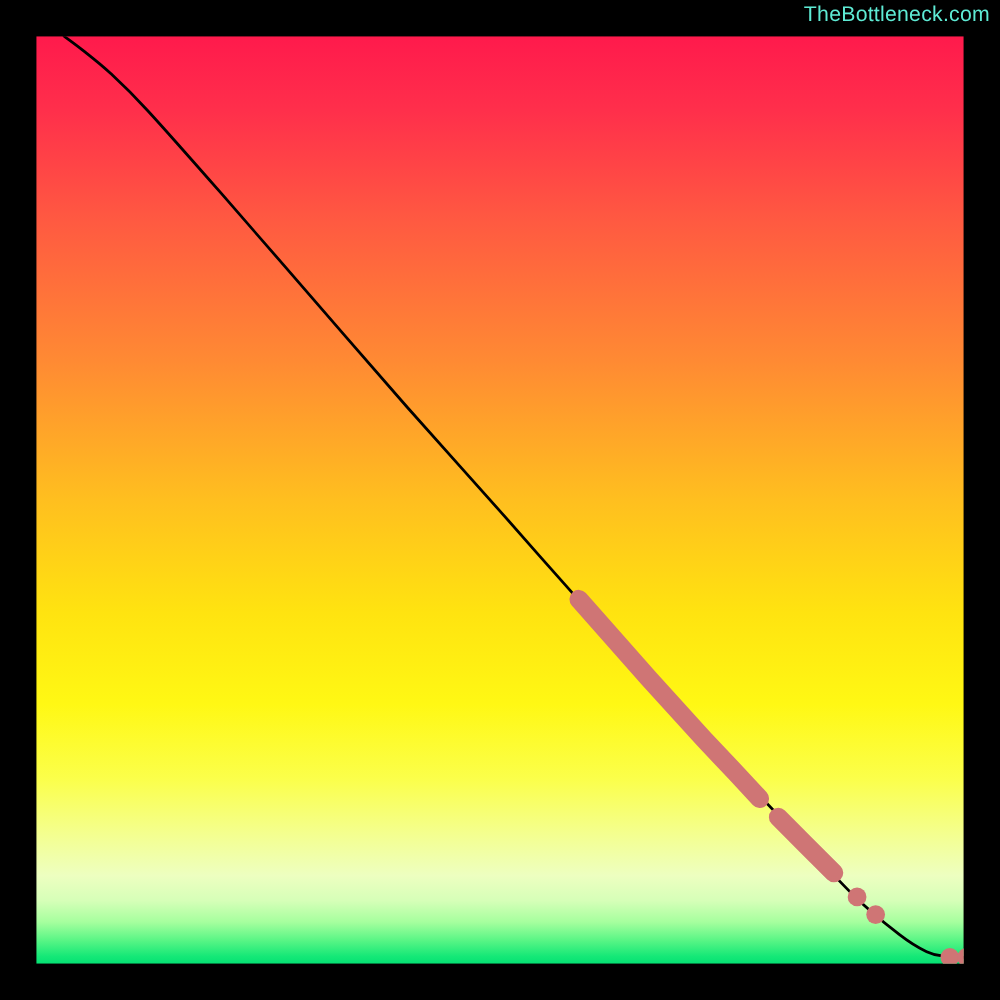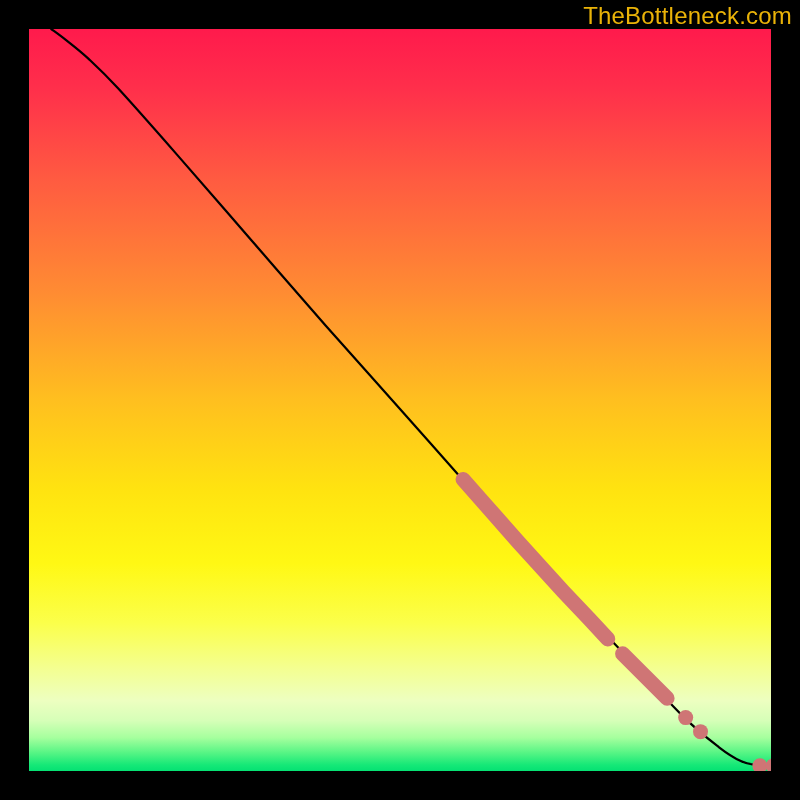--- a/index.html
+++ b/index.html
@@ -14,22 +14,22 @@
   .stage {
     position: relative;
     width: 800px;
     height: 800px;
     background: #000;
   }
   .attribution {
     position: absolute;
     top: 2px;
     right: 8px;
-    color: #eab308;
-    font-size: 24px;
+    color: #5eead4;
+    font-size: 17px;
     font-weight: 400;
     letter-spacing: 0.2px;
     z-index: 10;
   }
   svg.chart {
     position: absolute;
     left: 29px;
     top: 29px;
     width: 742px;
     height: 742px;

